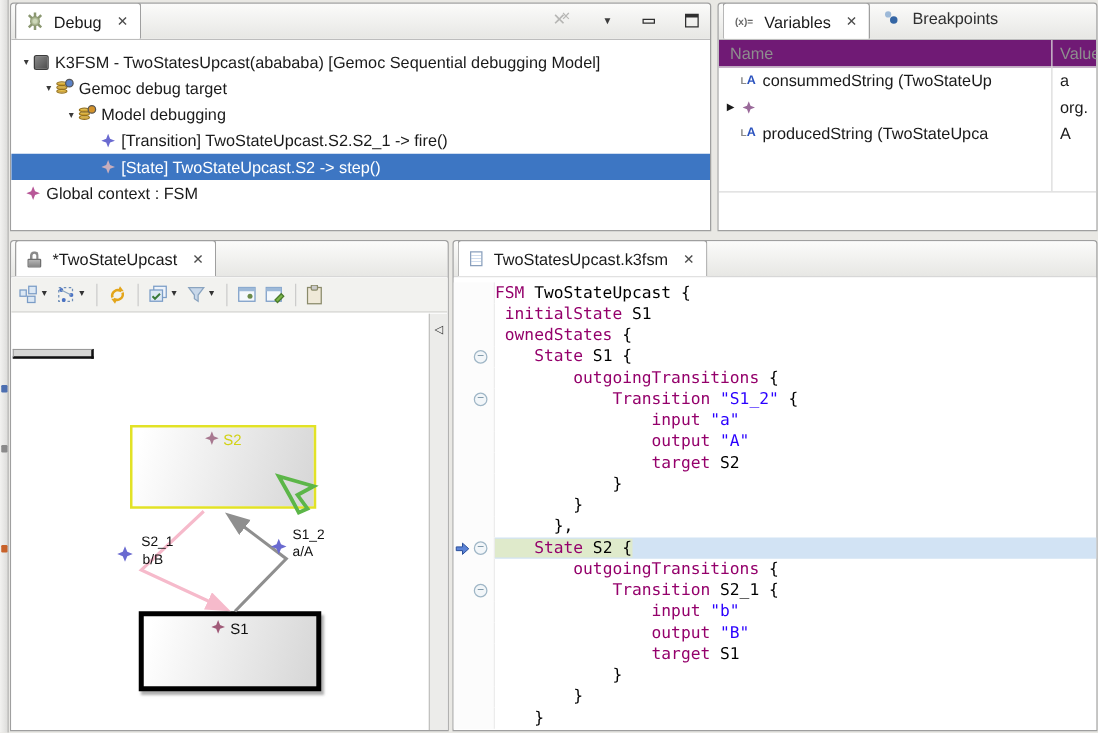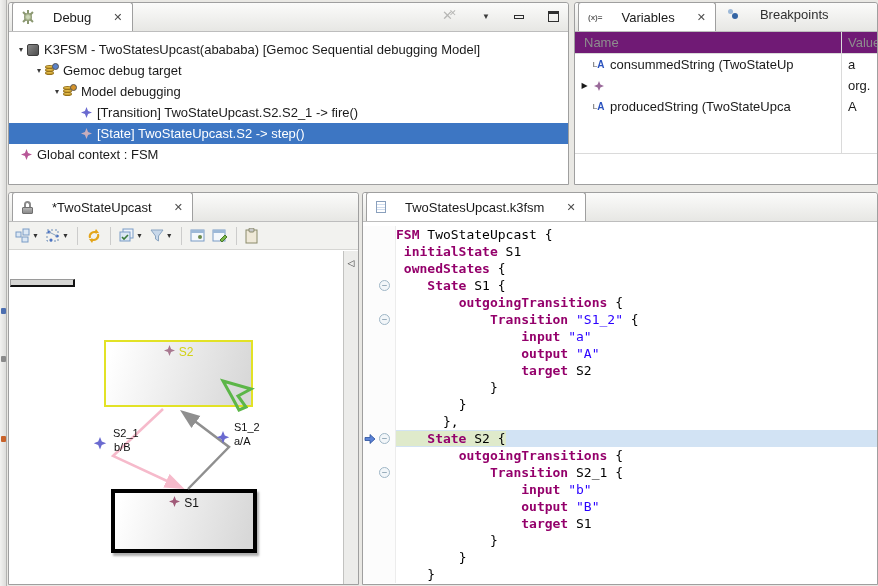--- a/index.html
+++ b/index.html
@@ -2,21 +2,21 @@
 <html><head>
 <meta charset="utf-8">
 <style>
 *{margin:0;padding:0;box-sizing:border-box}
 html,body{width:878px;height:586px}
 body{position:relative;background:#e9e8e4;font-family:"Liberation Sans","DejaVu Sans",sans-serif;font-size:13px;color:#1a1a1a;overflow:hidden}
 
 
 .panel{position:absolute;background:#fff;border:1px solid #9f9f9f;border-radius:3px 3px 0 0}
 .tabs{height:29px;background:linear-gradient(#fbfbfa,#e7e7e4);border-bottom:1px solid #bdbdbd;border-radius:3px 3px 0 0;display:flex;align-items:flex-end;position:relative}
-.tab{height:29px;display:flex;align-items:center;gap:19px;padding:0 9px;margin-left:3px;border:1px solid #9f9f9f;border-bottom:none;border-radius:3px 3px 0 0;background:#fff;white-space:nowrap}
+.tab{height:29px;display:flex;align-items:center;gap:9px;padding:0 9px;margin-left:3px;border:1px solid #9f9f9f;border-bottom:none;border-radius:3px 3px 0 0;background:#fff;white-space:nowrap}
 .tab.inactive{border:none;background:transparent;color:#2f2f2f;height:34px}
 .close{font-size:11px;color:#4d4d4d;margin-left:3px}
 .panel-body{position:absolute;left:0;right:0;top:29px;bottom:0;background:#fff;overflow:hidden}
 
 
 .trim{position:absolute;left:0;top:0;width:7px;height:586px;background:linear-gradient(90deg,#f2f2f0,#dddddb);border-right:1px solid #b3b3b1}
 .trim .ti{position:absolute;left:1px;width:5px;height:6px;border-radius:1px}
 
 
 #debug-tree{padding-top:7px}
@@ -77,21 +77,21 @@
 .lockic .shk{position:absolute;top:0;left:2px;width:7px;height:7px;border:2px solid #8a8a8a;border-bottom:none;border-radius:4px 4px 0 0}
 .lockic .lbd{position:absolute;bottom:0;left:0;width:11px;height:7px;background:linear-gradient(#b5b5b5,#8a8a8a);border:1px solid #6f6f6f;border-radius:1px}
 
 
 #code-lines{position:absolute;left:0;right:0;top:29px;bottom:0;background:#fff;padding-top:4px}
 .cline{display:flex;height:17px;font-family:"DejaVu Sans Mono","Liberation Mono",monospace;font-size:13px;line-height:17px;white-space:pre}
 .cmargin{width:33px;flex:none;position:relative;background:#fcfcfc;border-right:1px solid #ececec}
 .ctext{flex:1;color:#000}
 .cur .ctext{background:#d2e3f4}
 .cur .ctext .code{background:#dfeacb}
-.k{color:#94006b;font-weight:bold}
+.k{color:#94006b;font-weight:normal}
 .s{color:#2a00ff}
 .fold{position:absolute;left:16px;top:3px;width:11px;height:11px;border:1px solid #9fb6c6;border-radius:50%;background:#f2f6f9;color:#7d97a8;font-size:9px;line-height:9px;text-align:center}
 .ip{position:absolute;left:1px;top:3px}
 .docic{display:inline-block;width:10px;height:12px;border:1px solid #8aa0bd;flex:none;background:linear-gradient(#fff 20%,#cfdcee 20% 30%,#fff 30% 45%,#cfdcee 45% 55%,#fff 55% 70%,#cfdcee 70% 80%,#fff 80%)}
 
 
 .view-toolbar{position:absolute;right:8px;top:5px;display:flex;align-items:center;gap:22px}
 .rmx{position:relative;width:16px;height:14px;color:#b6b6b4;font-weight:bold;font-size:13px;line-height:14px}
 .rmx .x2{position:absolute;left:7px;top:-3px;font-size:9px}
 .menu-tri{font-size:8px;color:#3c3c3c}

